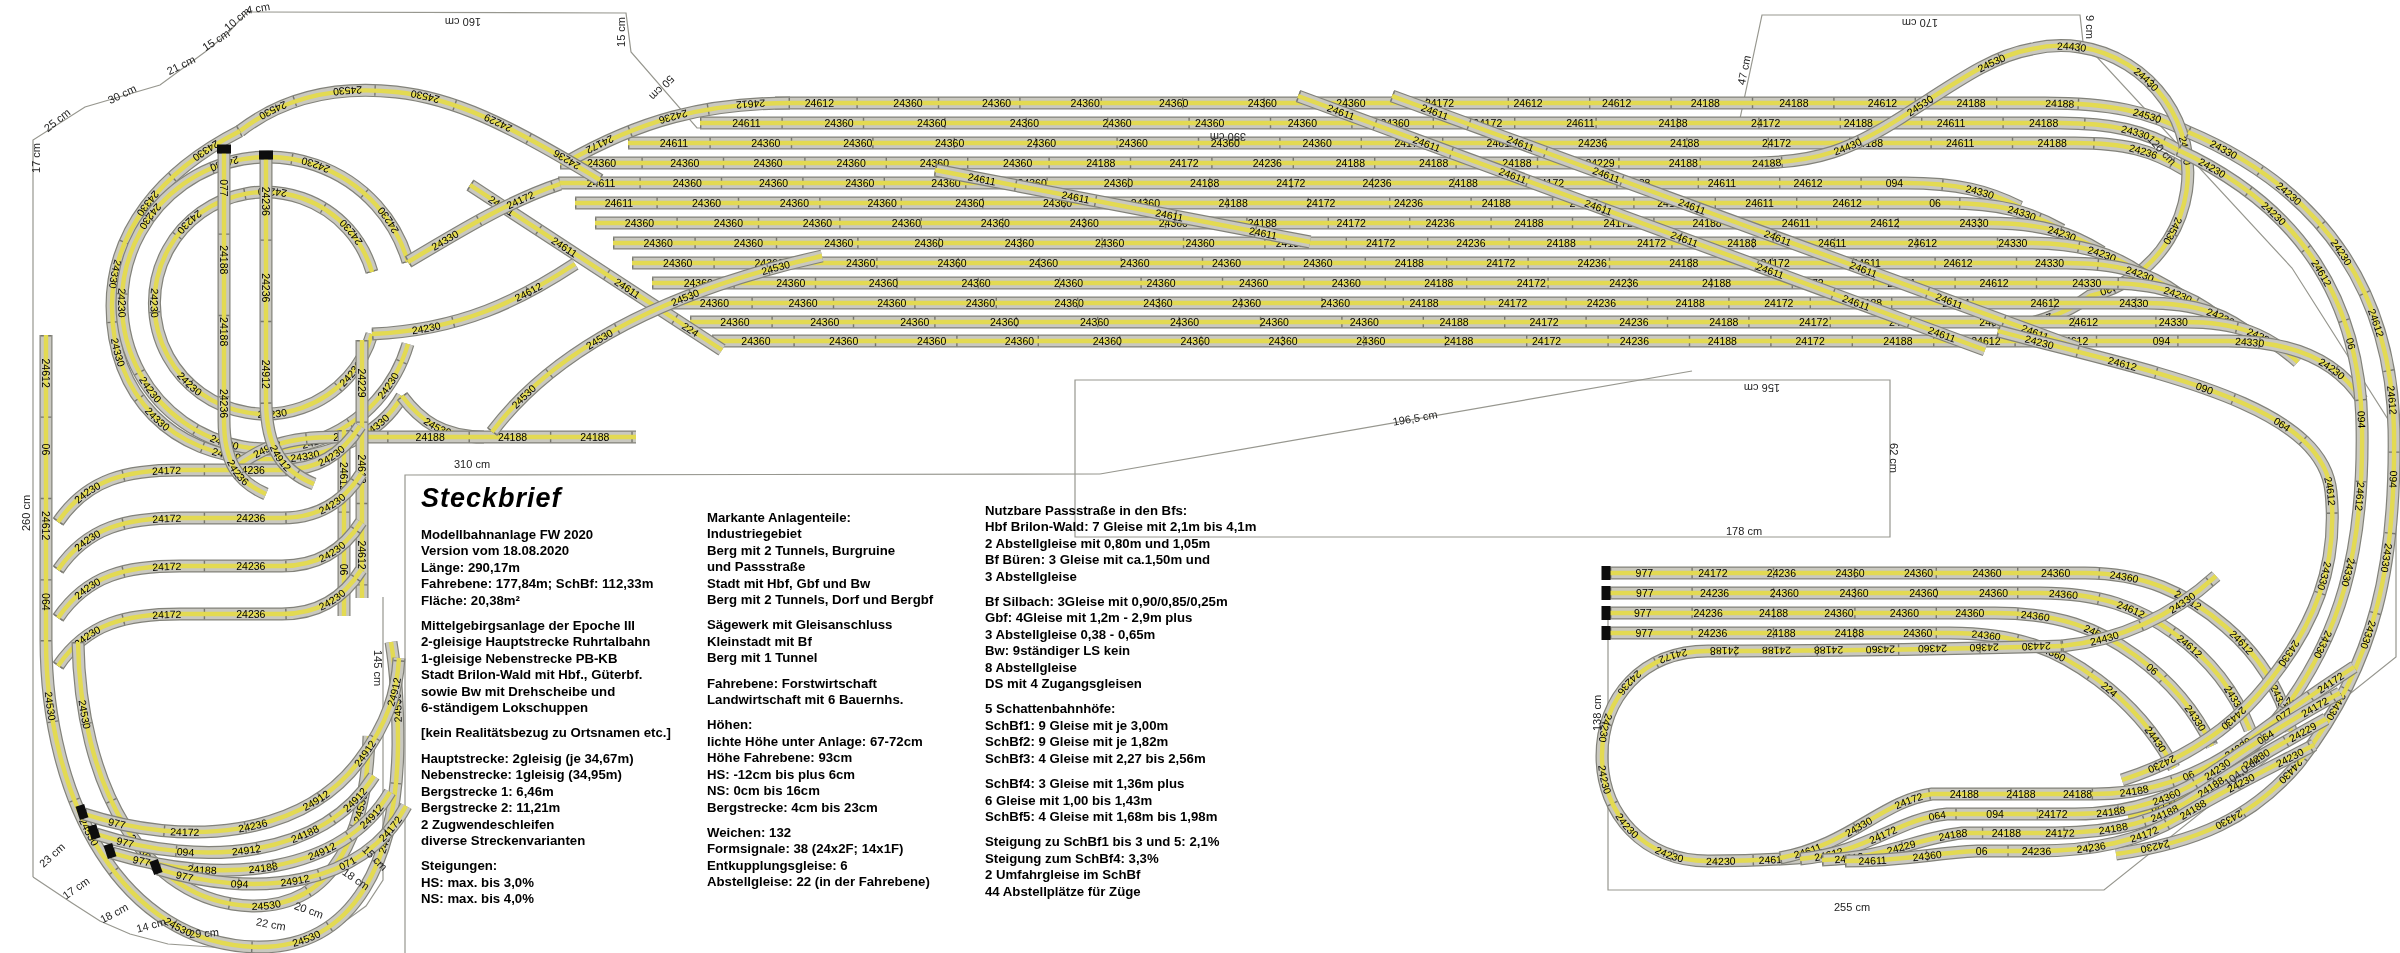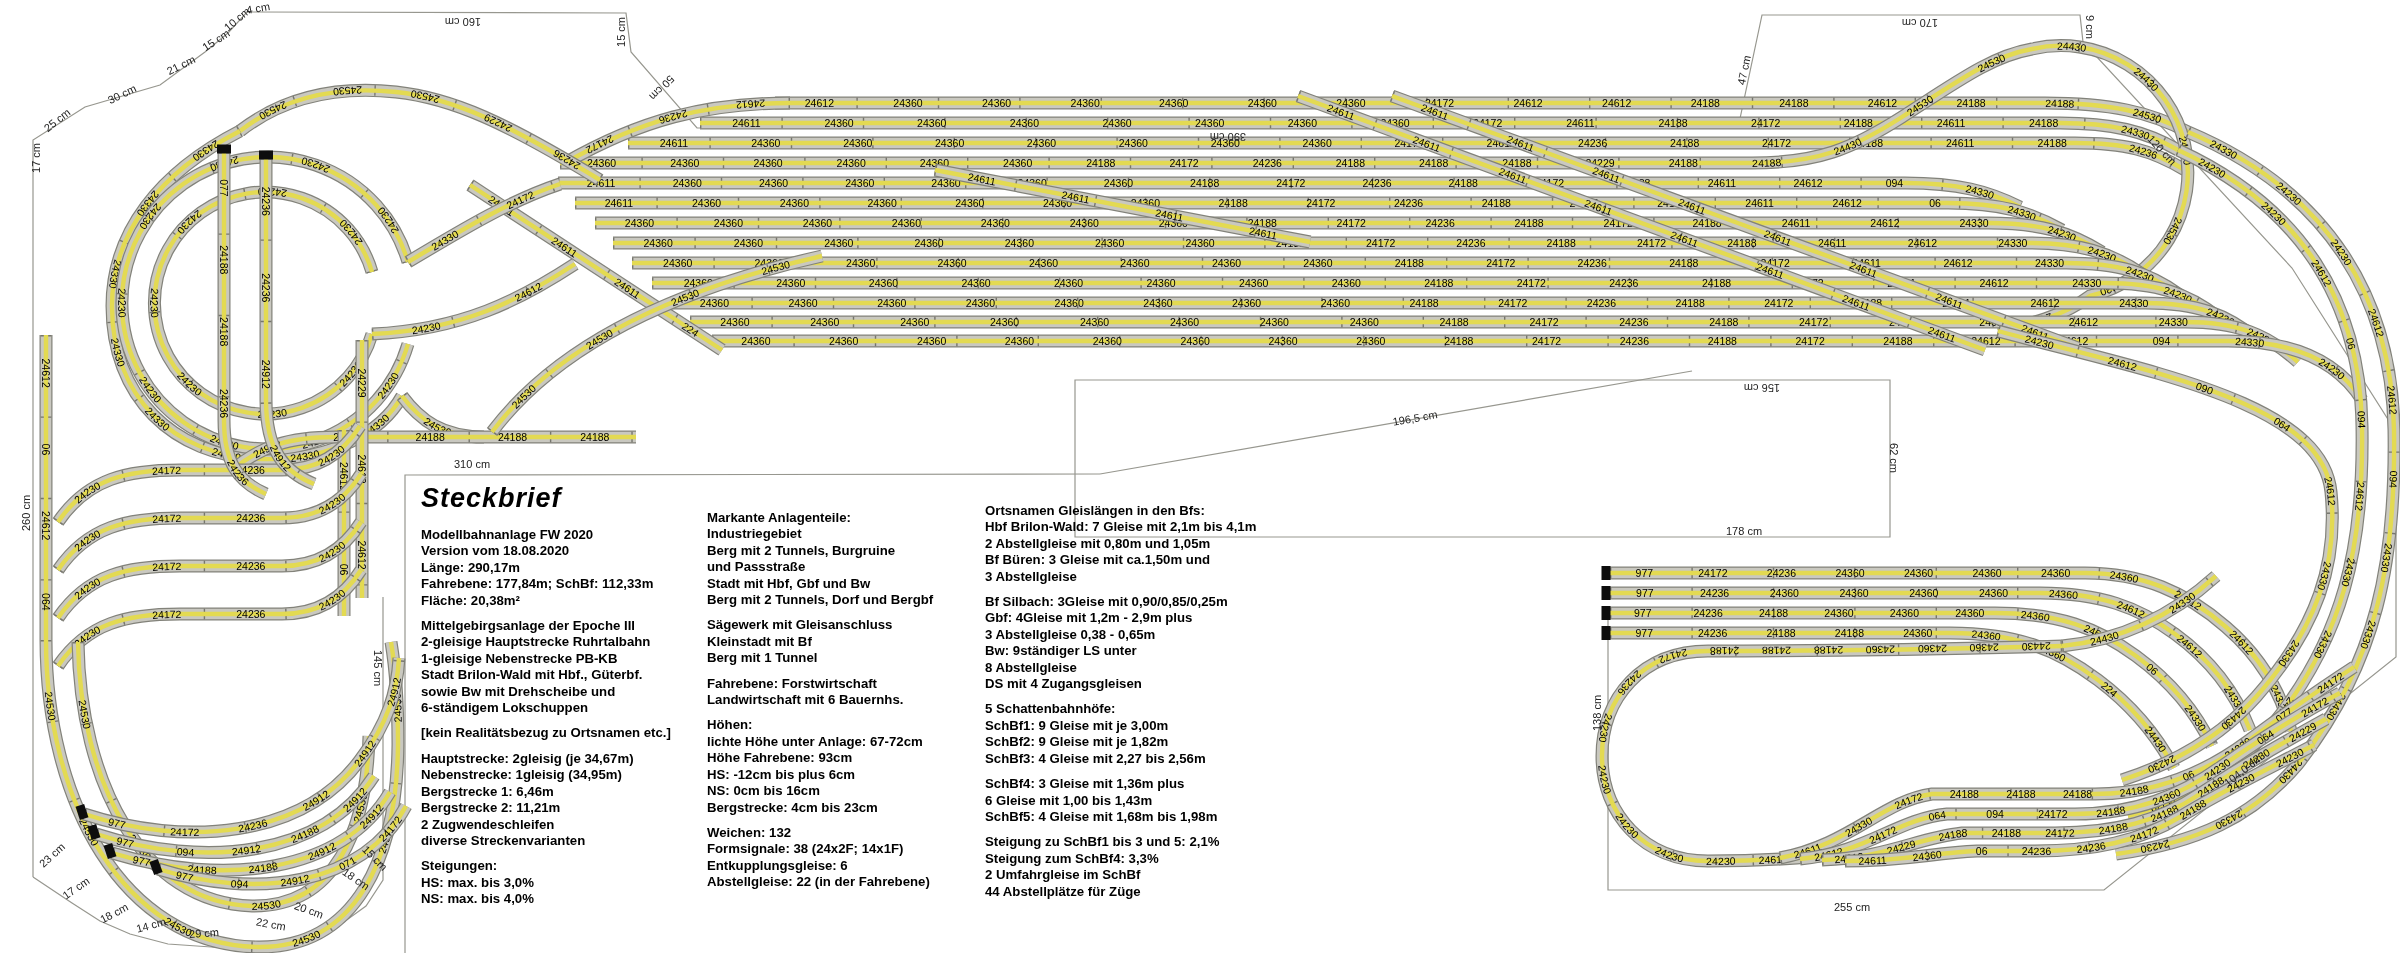--- a/index.html
+++ b/index.html
@@ -1012,30 +1012,30 @@
         <div class="spec-line">HS: -12cm bis plus 6cm</div>
         <div class="spec-line">NS: 0cm bis 16cm</div>
         <div class="spec-line">Bergstrecke: 4cm bis 23cm</div>
         <div class="spec-line blank"></div>
         <div class="spec-line">Weichen: 132</div>
         <div class="spec-line">Formsignale: 38 (24x2F; 14x1F)</div>
         <div class="spec-line">Entkupplungsgleise: 6</div>
         <div class="spec-line">Abstellgleise: 22 (in der Fahrebene)</div>
       </div>
     <div class="spec-col spec-col-3">
-        <div class="spec-line">Ortsnamen Gleislängen in den Bfs:</div>
+        <div class="spec-line">Nutzbare Passstraße in den Bfs:</div>
         <div class="spec-line">Hbf Brilon-Wald: 7 Gleise mit 2,1m bis 4,1m</div>
         <div class="spec-line">2 Abstellgleise mit 0,80m und 1,05m</div>
         <div class="spec-line">Bf Büren: 3 Gleise mit ca.1,50m und</div>
         <div class="spec-line">3 Abstellgleise</div>
         <div class="spec-line blank"></div>
         <div class="spec-line">Bf Silbach: 3Gleise mit 0,90/0,85/0,25m</div>
         <div class="spec-line">Gbf: 4Gleise mit 1,2m - 2,9m plus</div>
         <div class="spec-line">3 Abstellgleise 0,38 - 0,65m</div>
-        <div class="spec-line">Bw: 9ständiger LS unter</div>
+        <div class="spec-line">Bw: 9ständiger LS kein</div>
         <div class="spec-line">8 Abstellgleise</div>
         <div class="spec-line">DS mit 4 Zugangsgleisen</div>
         <div class="spec-line blank"></div>
         <div class="spec-line">5 Schattenbahnhöfe:</div>
         <div class="spec-line">SchBf1: 9 Gleise mit je 3,00m</div>
         <div class="spec-line">SchBf2: 9 Gleise mit je 1,82m</div>
         <div class="spec-line">SchBf3: 4 Gleise mit 2,27 bis 2,56m</div>
         <div class="spec-line blank"></div>
         <div class="spec-line">SchBf4: 3 Gleise mit 1,36m plus</div>
         <div class="spec-line">6 Gleise mit 1,00 bis 1,43m</div>

